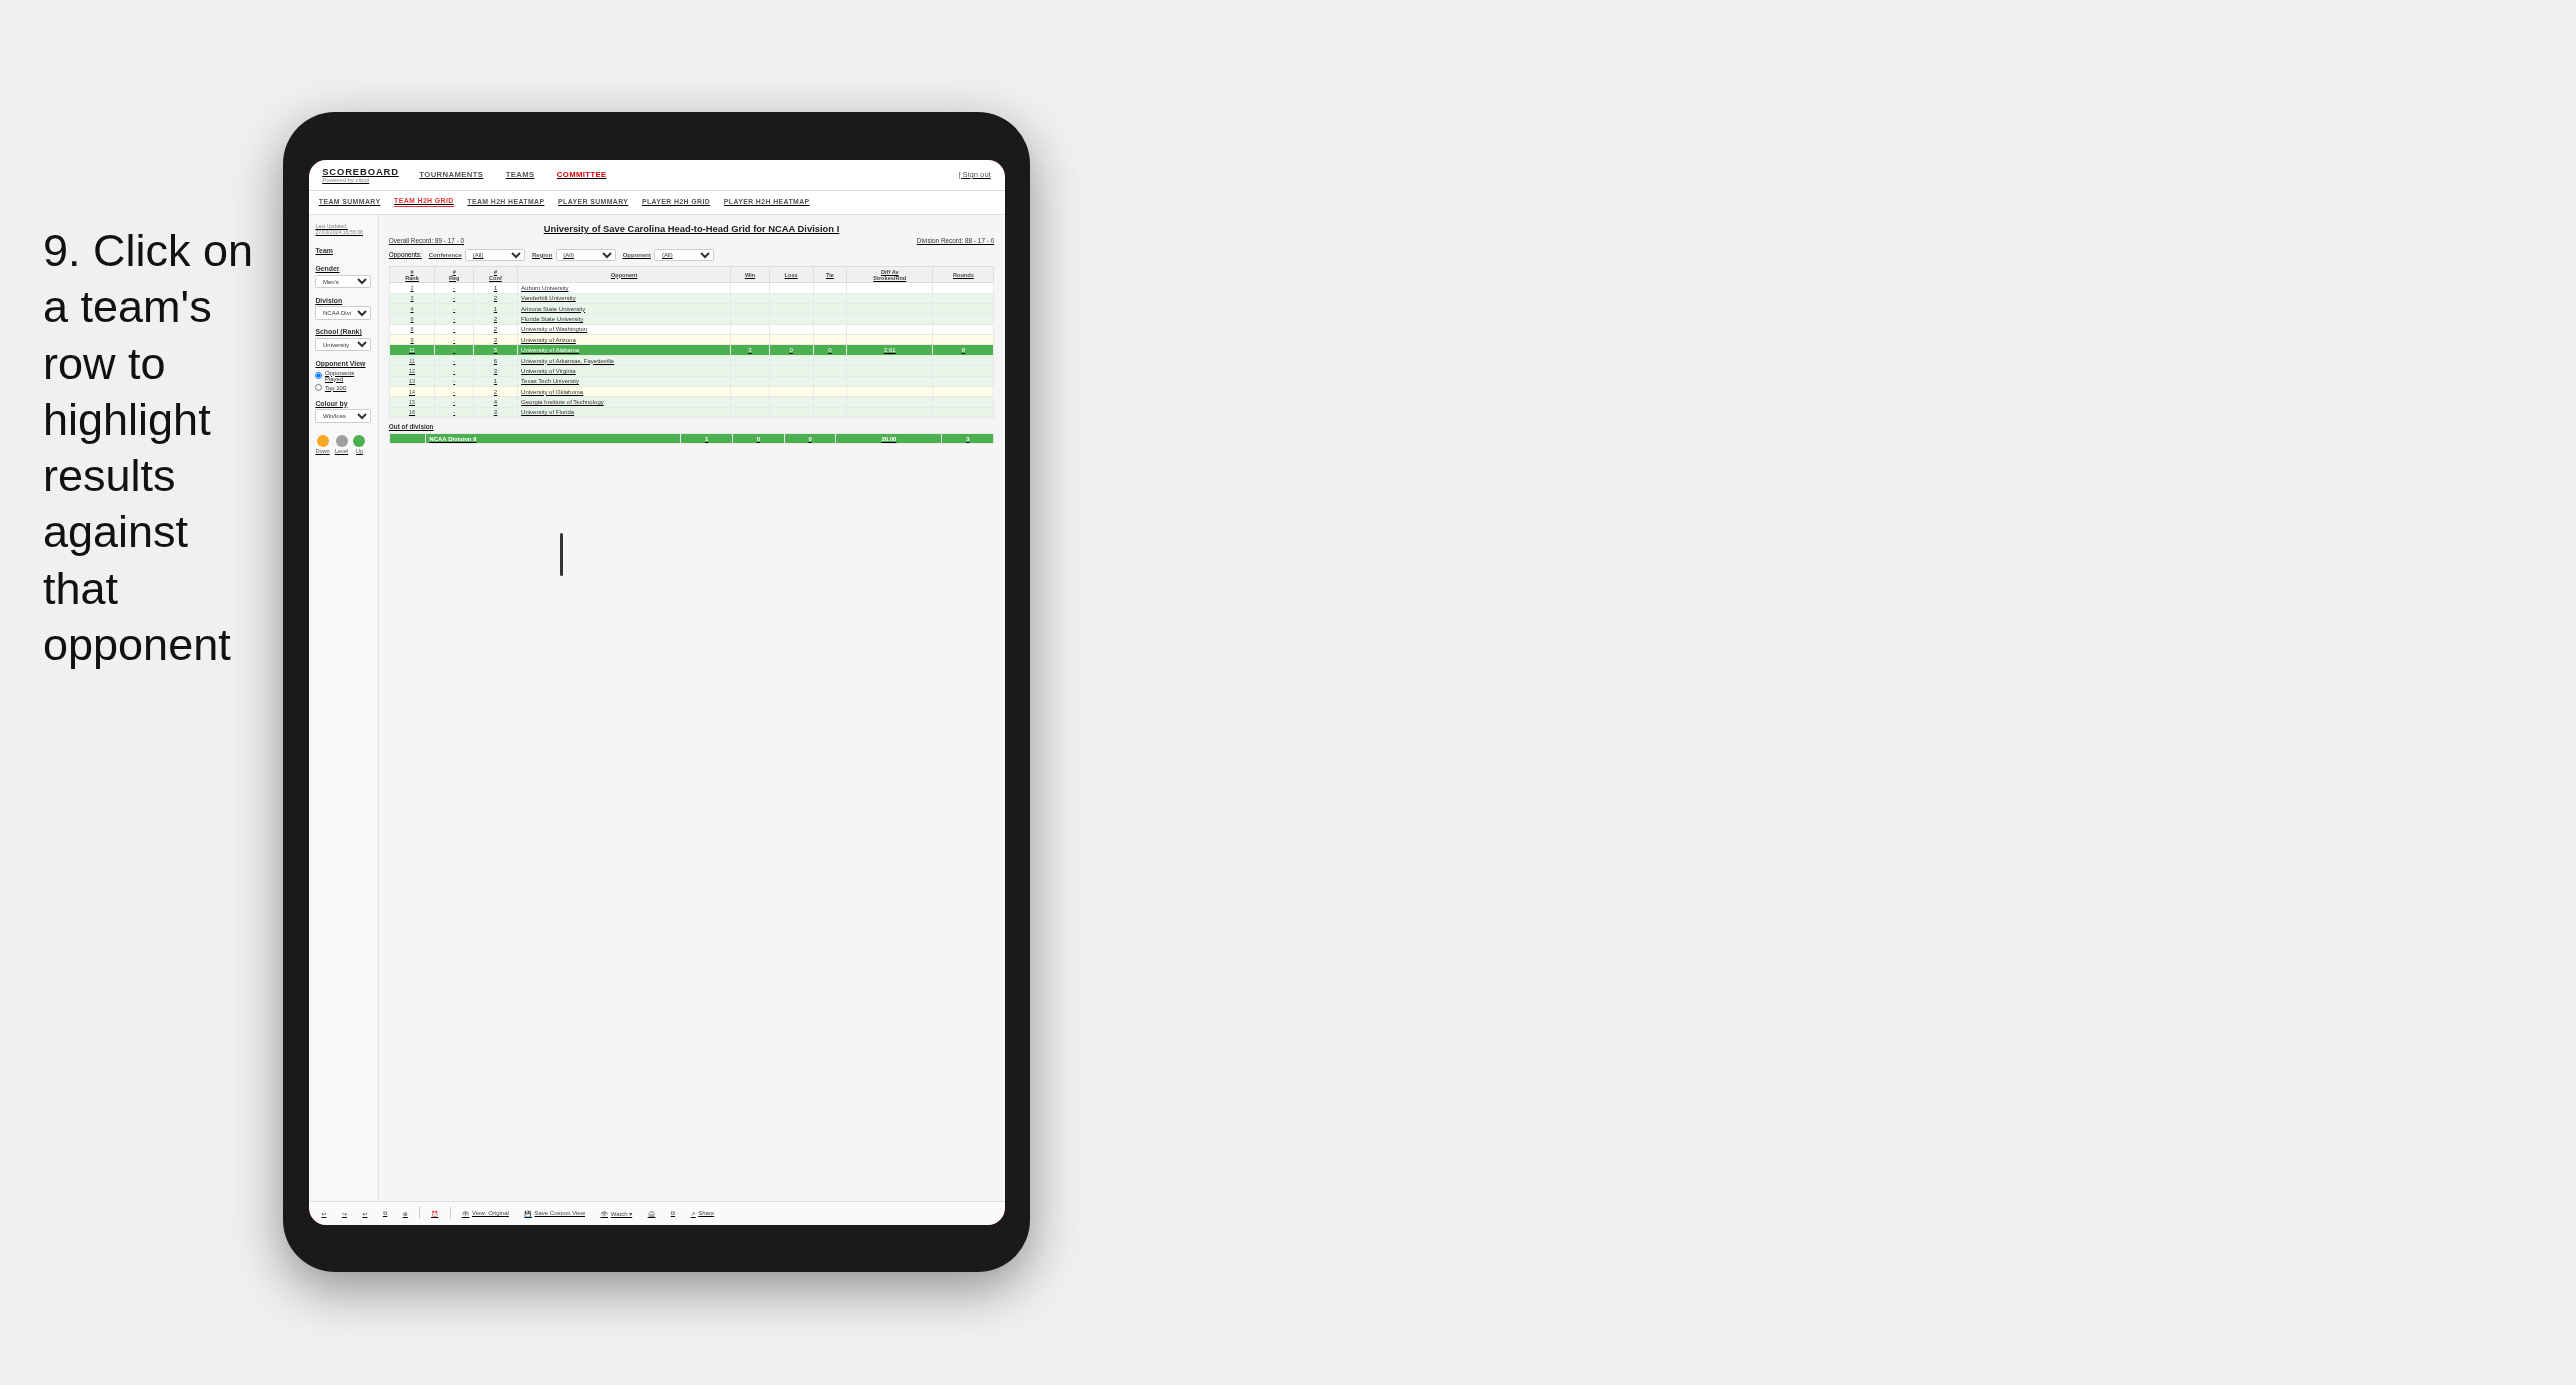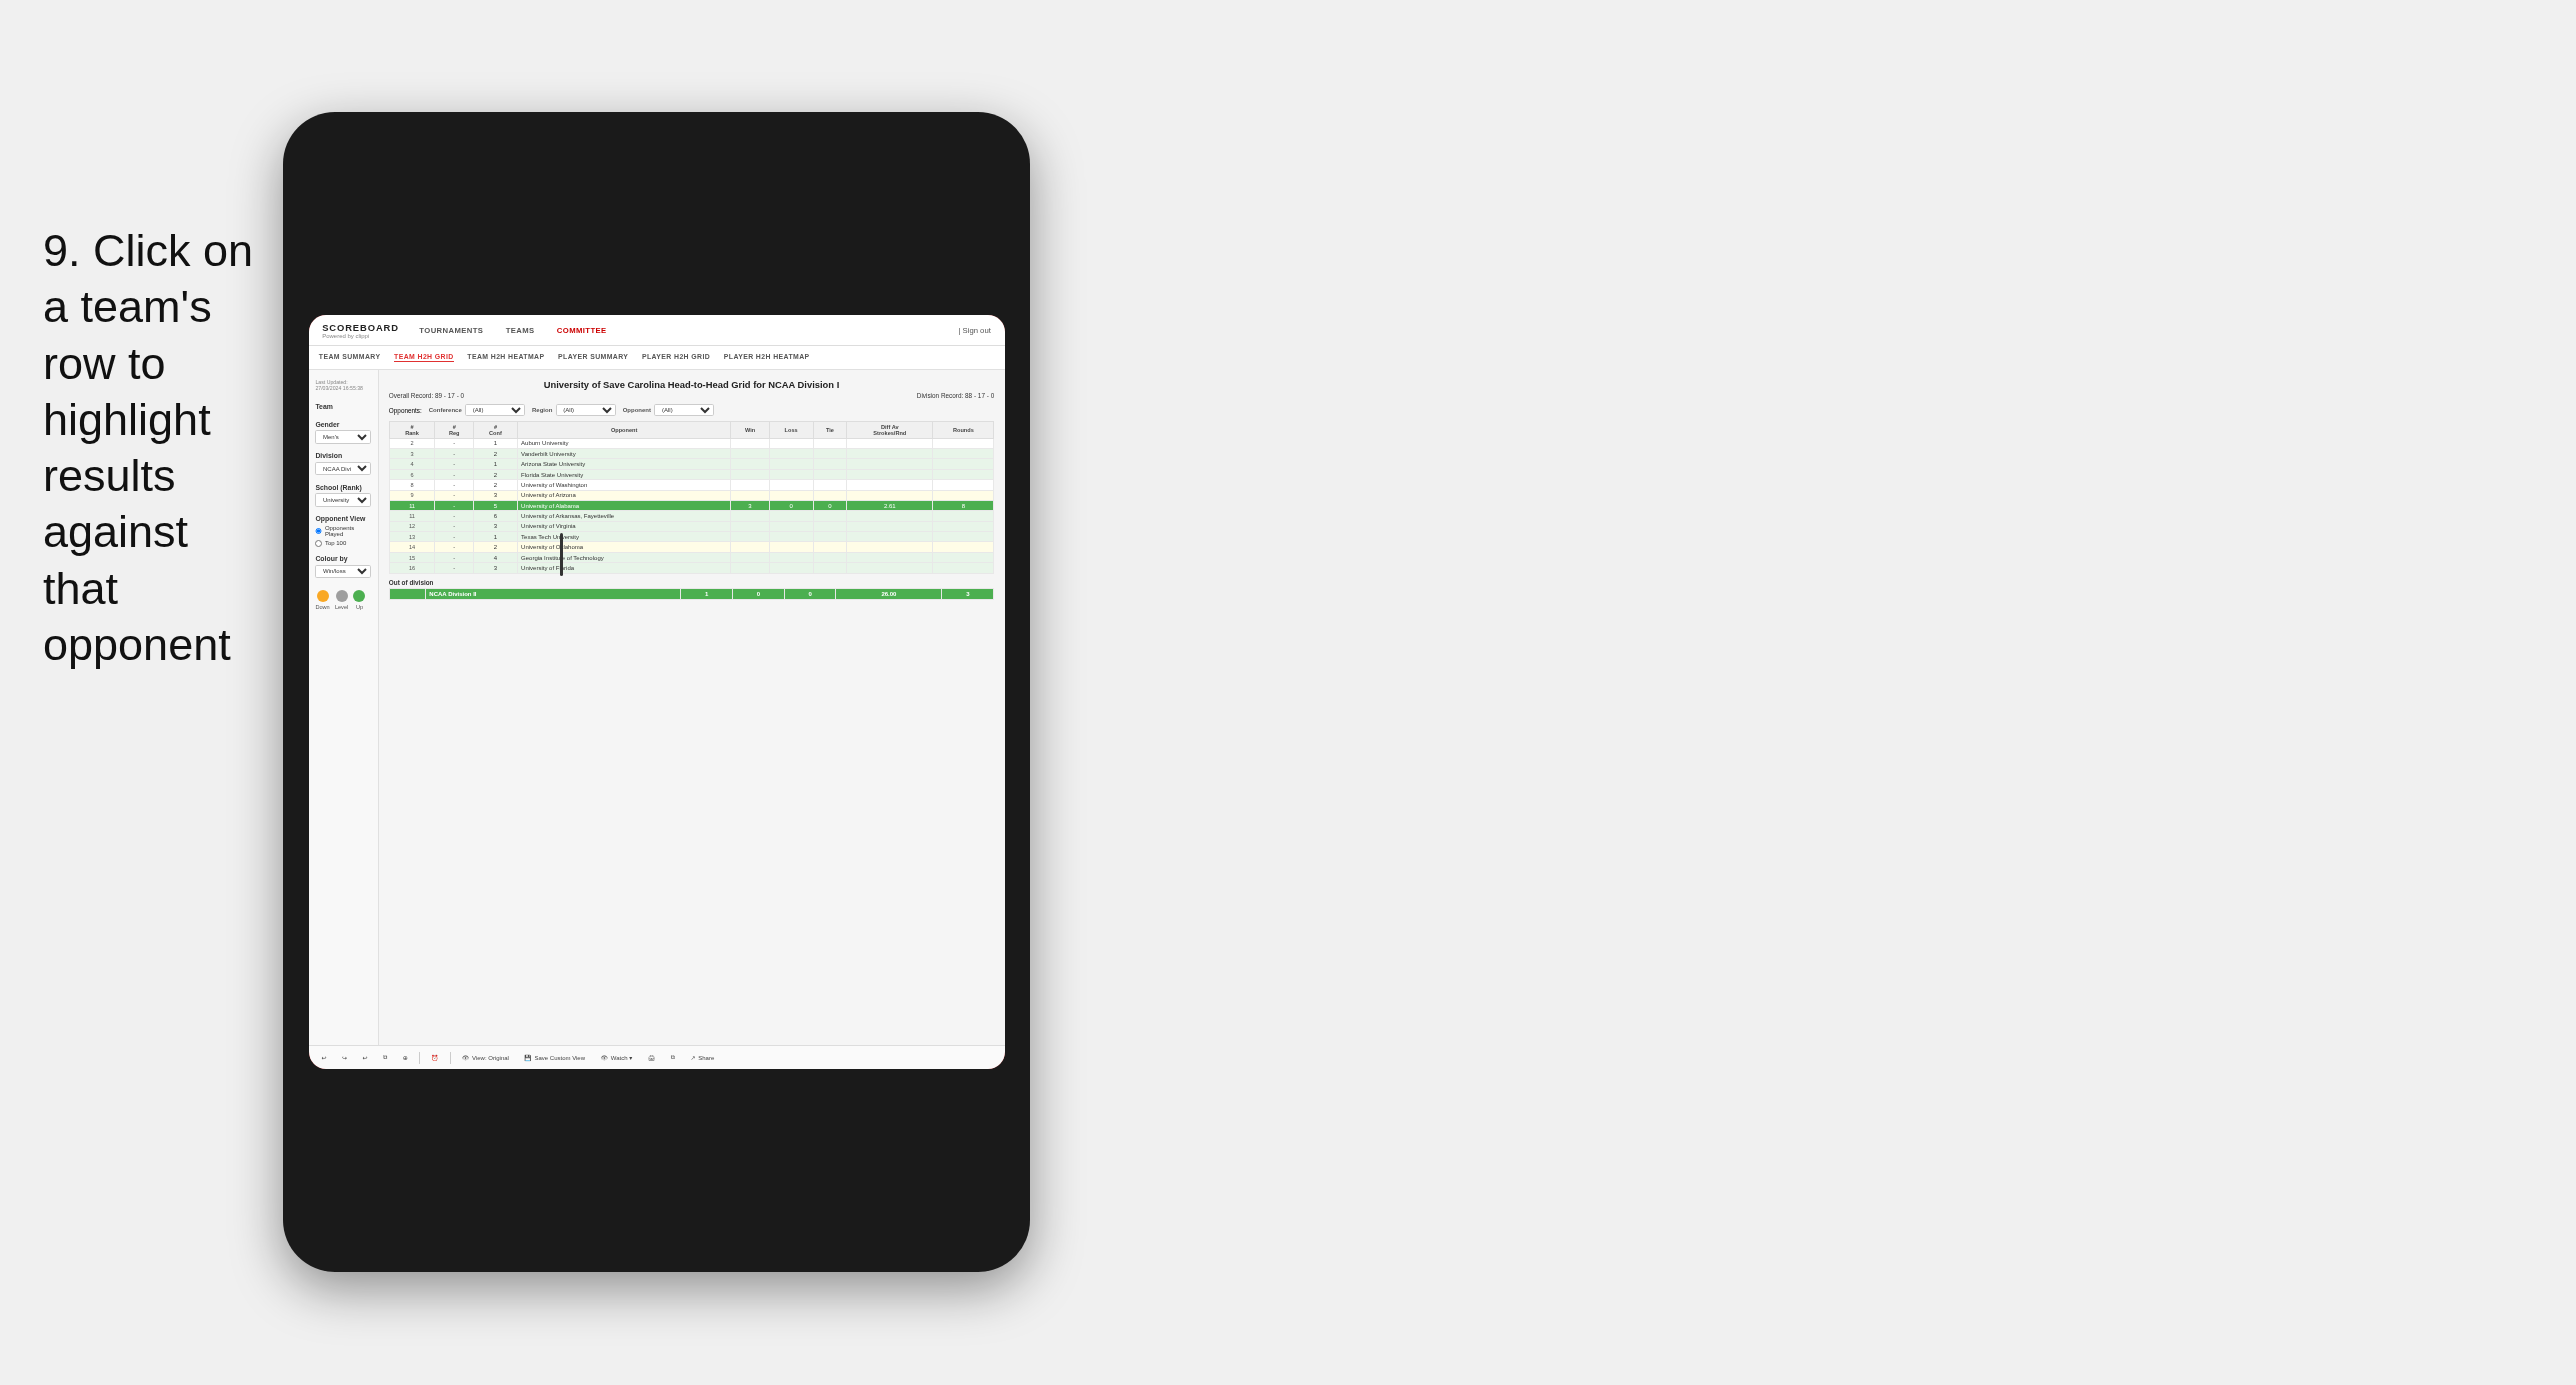--- a/index.html
+++ b/index.html
@@ -34,26 +34,27 @@
       background: #1a1a1a;
       border-radius: 52px;
       box-shadow: 0 17px 52px rgba(0,0,0,0.4);
       display: flex;
       align-items: center;
       justify-content: center;
     }
 
     .tablet-screen {
       width: 696px;
-      height: 754px;
+      height: 1065px;
       background: #b91c1c;
       border-radius: 17px;
       overflow: hidden;
       display: flex;
       flex-direction: column;
+      text-decoration: underline;
     }
 
     
     .nav-bar {
       background: #fff;
       border-bottom: 0.9px solid #ddd;
       display: flex;
       align-items: center;
       padding: 0 13.7px;
       height: 31px;

